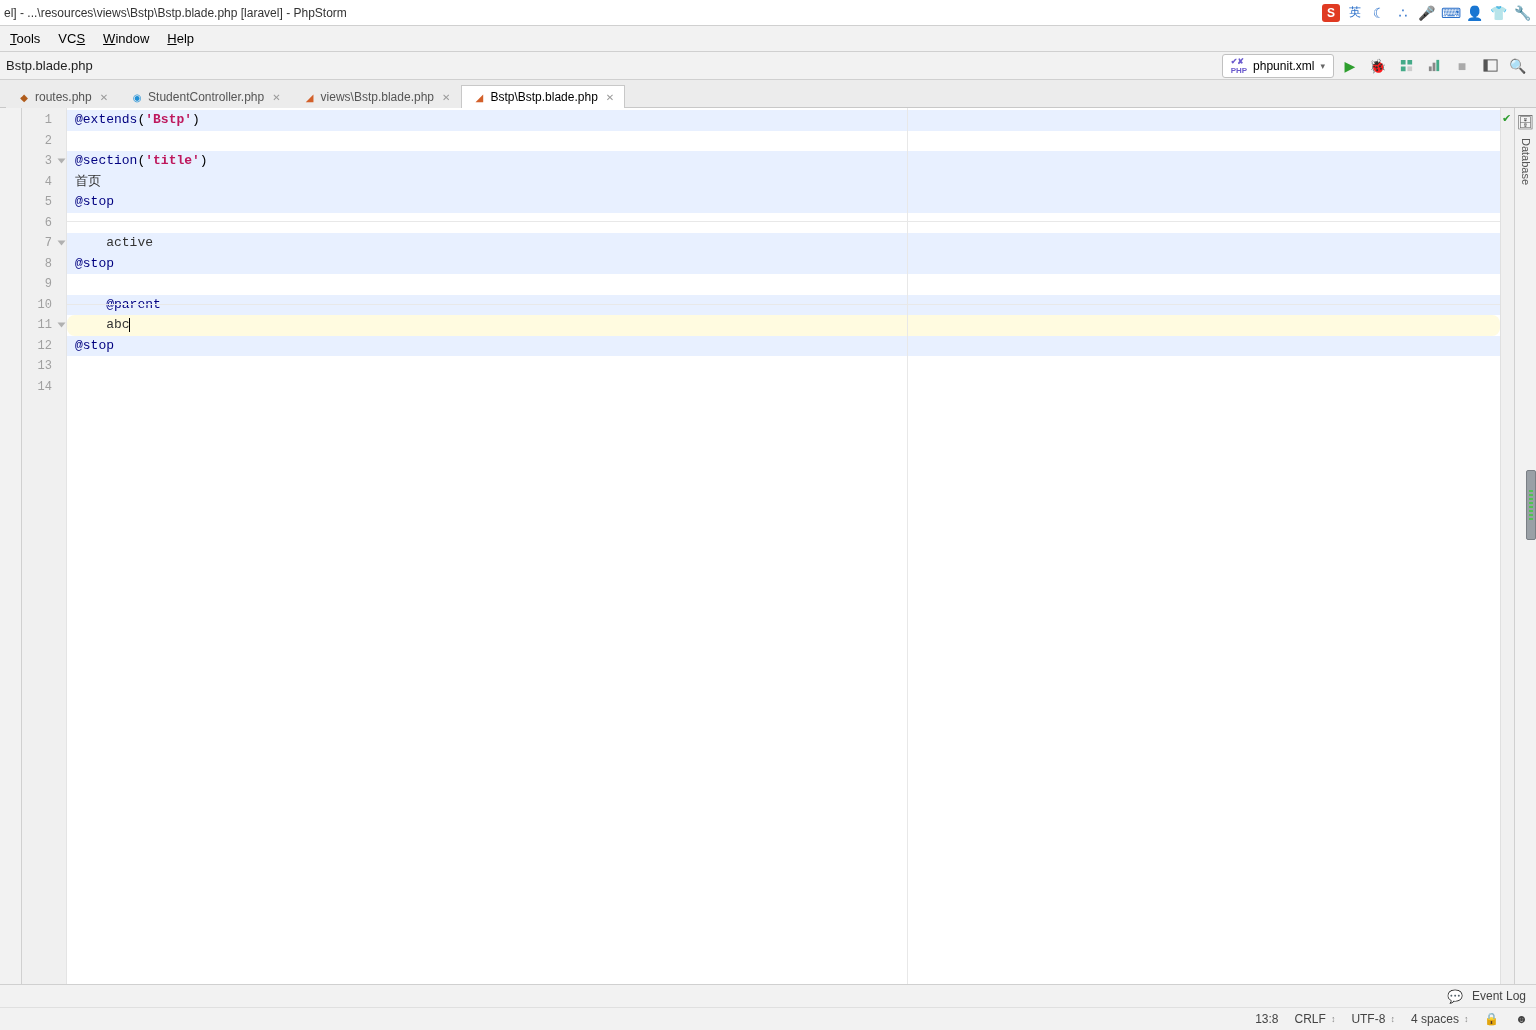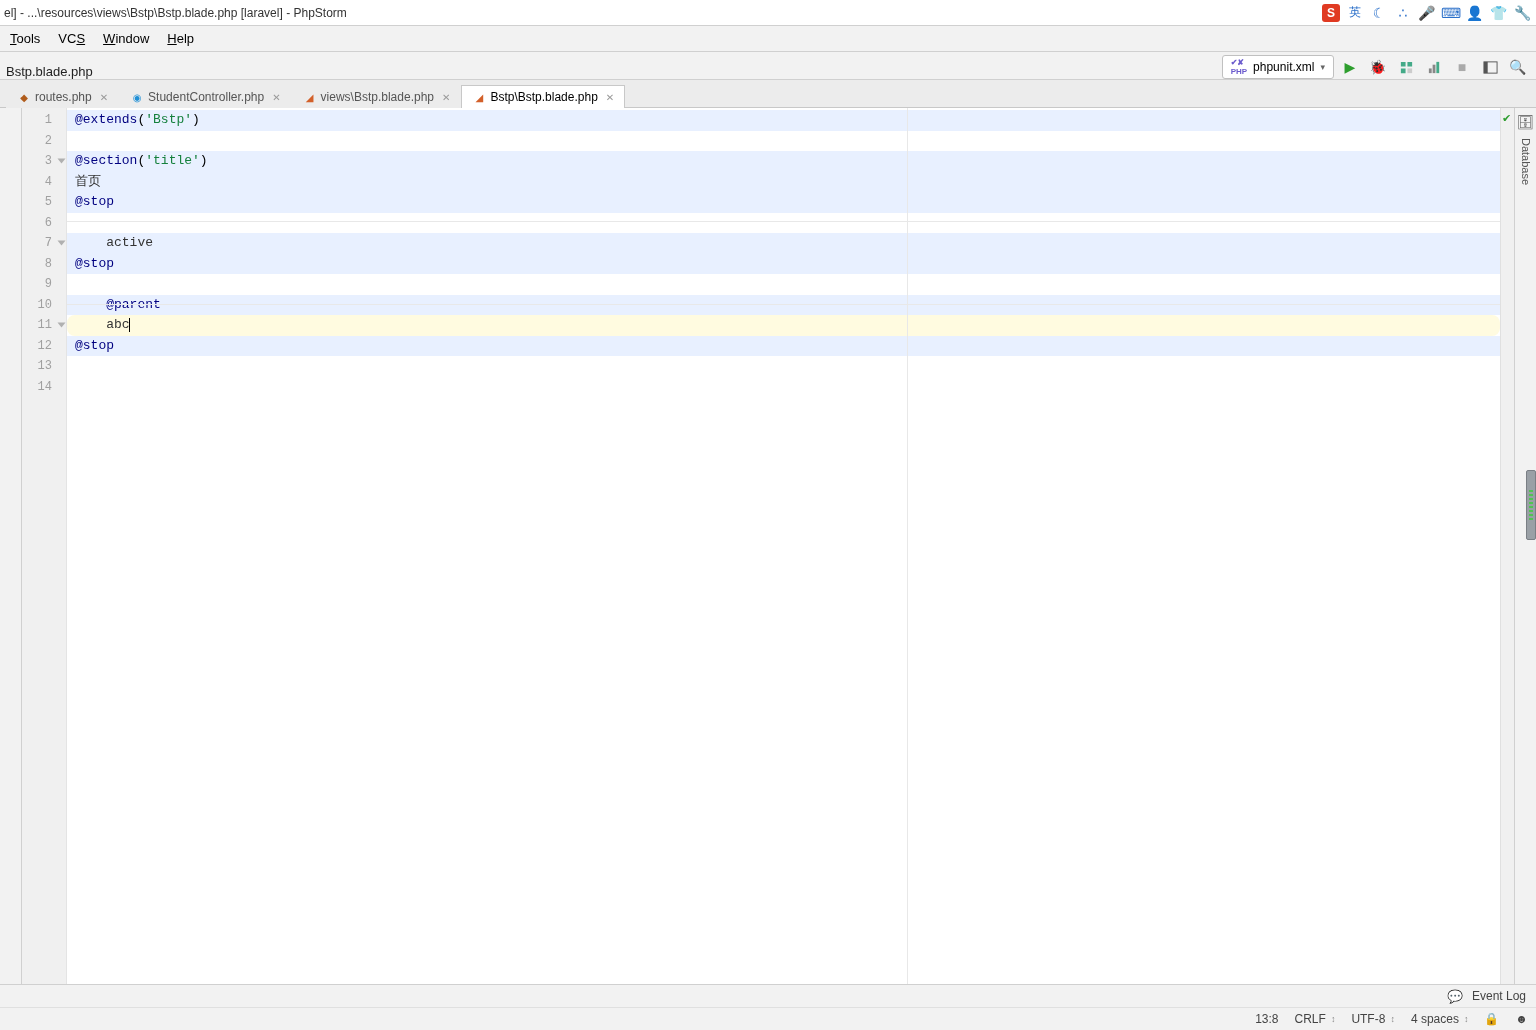--- a/index.html
+++ b/index.html
@@ -12,21 +12,21 @@
   .tray span { width: 18px; height: 18px; display: inline-flex; align-items: center; justify-content: center; font-size: 14px; color: #2a6fc9; }
   .tray .sogou { background: #e03a22; color:#fff; border-radius:3px; font-weight:bold; padding:0 3px; font-size:12px;}
   .tray .ime   { color:#2a6fc9; font-size:12px; }
 
   
   .menubar { height: 26px; background: #f2f2f2; border-bottom: 1px solid #d0d0d0; display: flex; align-items: center; padding: 0 10px; gap: 18px; }
   .menubar span { font-size: 13px; }
   .menubar span u { text-decoration: underline; }
 
   
-  .navrow { height: 28px; background: #f2f2f2; border-bottom: 1px solid #d0d0d0; display: flex; align-items: flex-end; padding: 0 6px; }
+  .navrow { height: 28px; background: #f2f2f2; border-bottom: 1px solid #d0d0d0; display: flex; align-items: center; padding: 0 6px; }
   .breadcrumb { flex: 1; font-size: 13px; color: #222; }
   .rc-group { display:flex; align-items:center; gap:4px; }
   .runconfig { display:flex; align-items:center; gap:6px; background:#fff; border:1px solid #c0c0c0; padding:2px 8px; border-radius:3px; font-size:12px; }
   .runconfig .php-badge { font-size:8px; font-weight:bold; color:#6a5acd; }
   .tb-icon { width:24px; height:24px; display:inline-flex; align-items:center; justify-content:center; font-size:14px; color:#555; }
   .tb-icon.run  { color:#2e9e2e; }
   .tb-icon.bug  { color:#2e9e2e; }
   .tb-icon.stop { color:#aaa; }
   .tb-icon svg { width:15px; height:15px; }
 
@@ -44,21 +44,21 @@
   .workspace { display:flex; height: calc(1030px - 26px - 26px - 28px - 28px - 23px - 23px); }
   .left-gutter-rail { width:22px; background:#f2f2f2; border-right:1px solid #d0d0d0; }
   .editor-pane { flex:1; display:flex; background:#fff; position:relative; }
   .gutter { width:45px; background:#f0f0f0; border-right:1px solid #e4e4e4; font-family: Consolas, "Courier New", monospace; font-size:12px; color:#a0a0a0; padding-top:2px; }
   .gutter div { height:20.5px; line-height:20.5px; text-align:right; padding-right:14px; position:relative; }
   .gutter .fold::after { content:""; position:absolute; right:2px; top:6px; width:0; height:0; border-left:5px solid #b0b0b0; border-top:4px solid transparent; border-bottom:4px solid transparent; transform:rotate(90deg);}
   .code { flex:1; font-family: Consolas, "Courier New", monospace; font-size:13px; padding-top:2px; position:relative; }
   .code .line { height:20.5px; line-height:20.5px; white-space:pre; padding-left:8px; }
   .hl-block   { background:#e8f0ff; }
   .hl-caret   { background:#fffbe0;border-radius:8px; }
-  .str  { color:#15803d; font-weight:normal; }
+  .str  { color:#be185d; font-weight:bold; }
   .dir  { color:#000080; font-style:normal; }
   .pun  { color:#000; }
   .txt  { color:#333; }
   .caret{ display:inline-block; width:1px; height:14px; background:#000; vertical-align:middle; margin-left:-1px; }
 
   .code .method-sep { position:absolute; left:0; right:0; border-top:1px solid #e8e8e8; }
 
   .right-stripe { width:14px; background:#f0f0f0; border-left:1px solid #e0e0e0; position:relative; }
   .right-stripe .ok { position:absolute; top:4px; left:1px; color:#2e9e2e; font-size:11px; }
 

